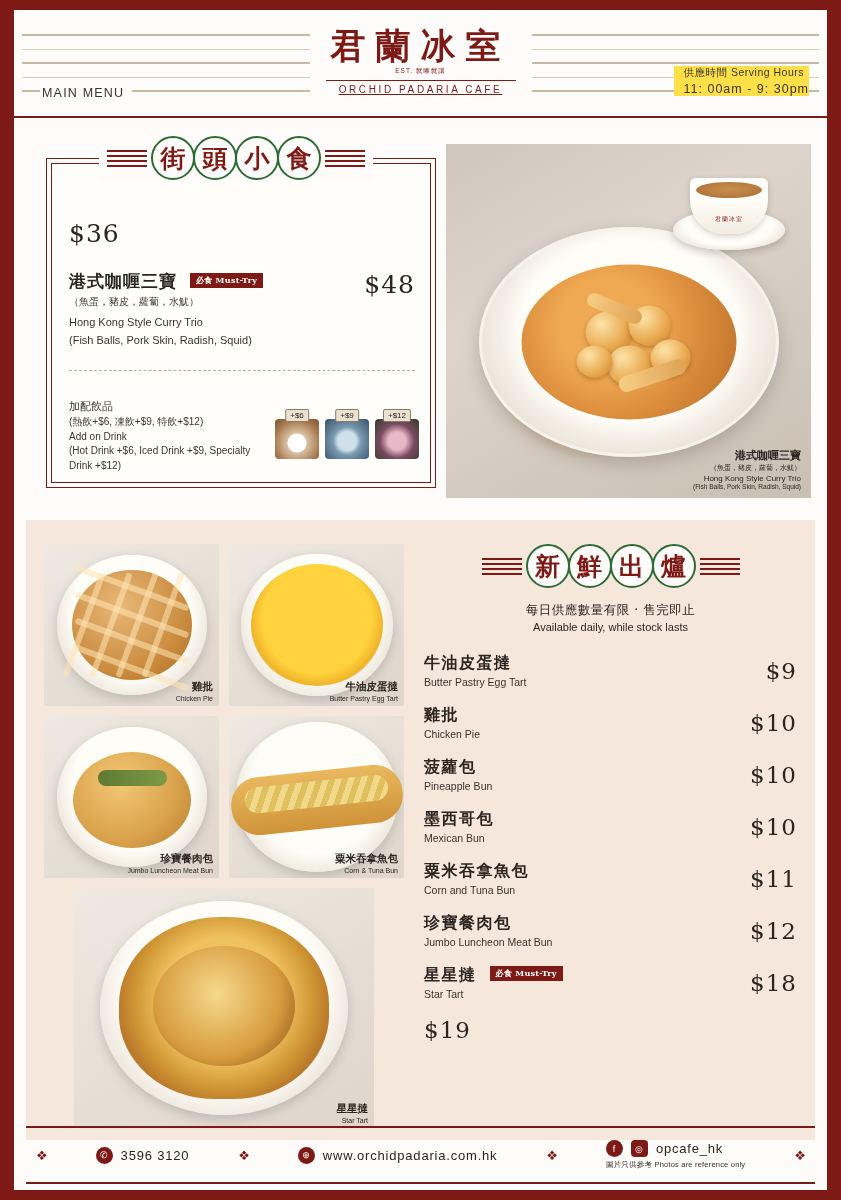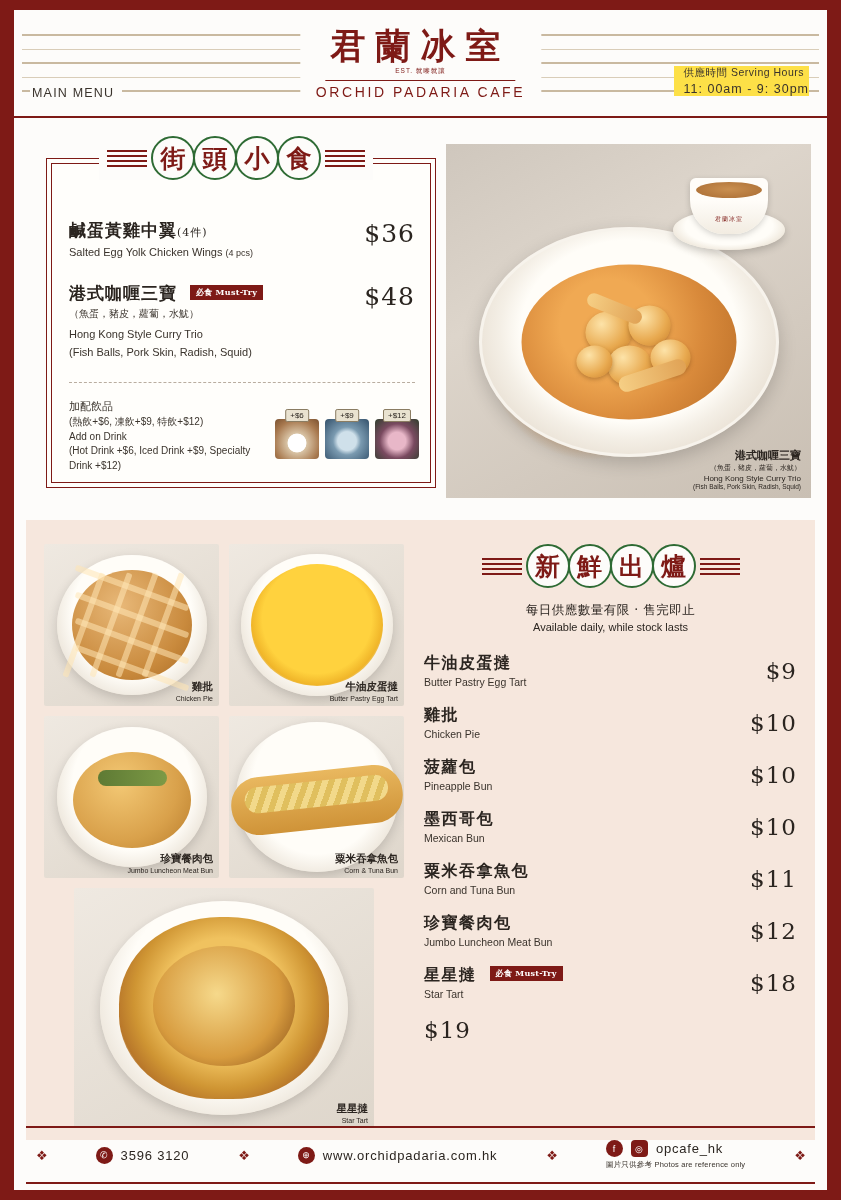--- a/index.html
+++ b/index.html
@@ -35,41 +35,41 @@
   .header-lines-left, .header-lines-right {
     position: absolute; top: 24px; height: 58px;
     display: flex; flex-direction: column; justify-content: space-between;
   }
   .header-lines-left { left: 8px; width: 300px; }
   .header-lines-right { right: 8px; width: 300px; }
   .hline { height: 2px; background: #c9b9a0; }
   .hline.thin { height: 1px; background: #d9cdb8; }
 
   .main-menu-label {
-    position: absolute; left: 16px; top: 74px;
+    position: absolute; left: 26px; top: 74px;
     font-size: 12.5px; letter-spacing: 1.2px; color: #3a332c;
     background: #fdfcfa; padding: 2px 8px 2px 2px;
   }
   .logo-block {
     position: absolute; left: 50%; transform: translateX(-50%);
     top: 16px; text-align: center; background: #fdfcfa; padding: 0 16px;
   }
   .logo-cn {
     font-family: "DejaVu Serif", serif;
     font-size: 35px; color: #7e1a16; letter-spacing: 10px;
     font-weight: bold; line-height: 1.15;
   }
   .logo-est {
     font-size: 6.5px; color: #7e1a16; letter-spacing: 1px; margin-top: 1px;
   }
   .logo-rule {
     width: 190px; height: 1px; background: #7e1a16; margin: 4px auto 3px;
   }
   .logo-en {
-    font-size: 14px; color: #7e1a16; letter-spacing: 2.6px;
+    font-size: 10px; color: #7e1a16; letter-spacing: 2.6px; text-decoration: underline;
   }
   .hours {
     position: absolute; right: 18px; top: 56px; text-align: left;
     background: #fde047; padding-left: 10px;
   }
   .hours-label { font-size: 10.5px; color: #3a332c; letter-spacing: .5px; }
   .hours-label .cn { font-family: "DejaVu Serif", serif; }
   .hours-time { font-size: 12.5px; color: #3a332c; letter-spacing: 1px; margin-top: 2px; }
 
   
@@ -378,29 +378,20 @@
       <div class="hours-time">11: 00am - 9: 30pm</div>
     </div>
   </div>
 
   <div class="section1">
     <div class="s1-left">
       <div class="menu-card">
 
         <div class="items">
           <div class="item-row">
-            <div>
-              <div class="item-cn">
-                <span>鹹蛋黃雞中翼</span><span class="qty">(4件)</span>
-              </div>
-              <div class="item-en">
-                <span>Salted Egg Yolk Chicken Wings</span>
-                <span style="font-size:9px">(4 pcs)</span>
-              </div>
-            </div>
             <div class="price">$36</div>
           </div>
 
           <div class="item-row">
             <div>
               <div class="item-cn">
                 <span>港式咖喱三寶</span>
                 <span class="must-try">必食 Must-Try</span>
               </div>
               <div class="item-sub">（魚蛋，豬皮，蘿蔔，水魷）</div>

